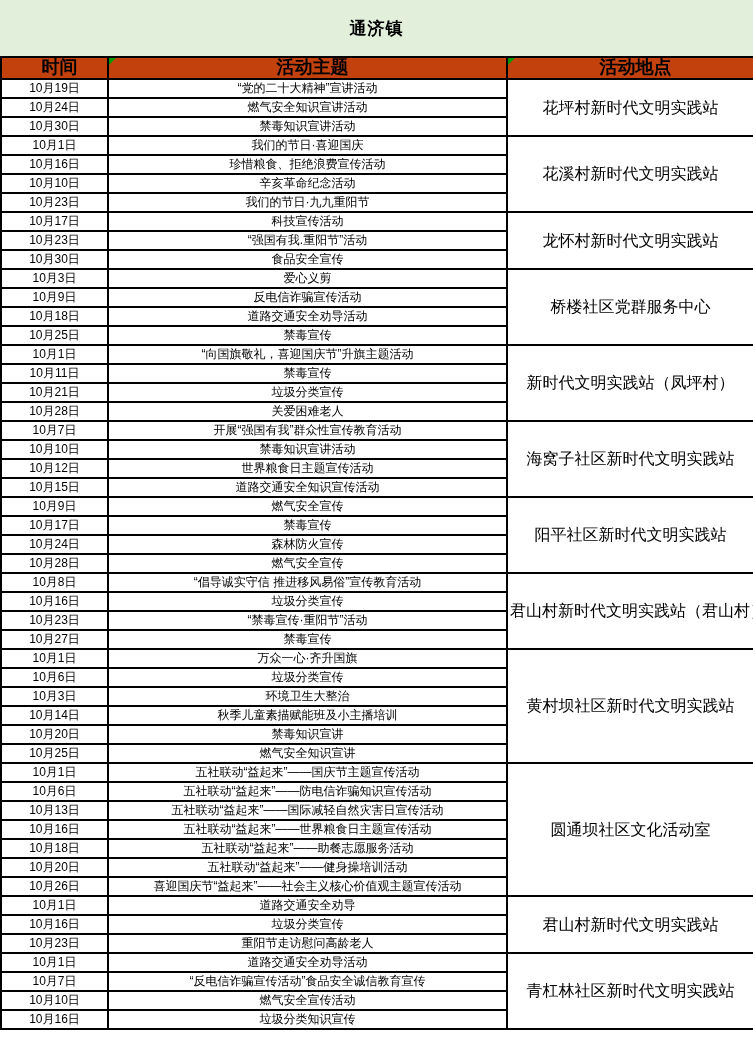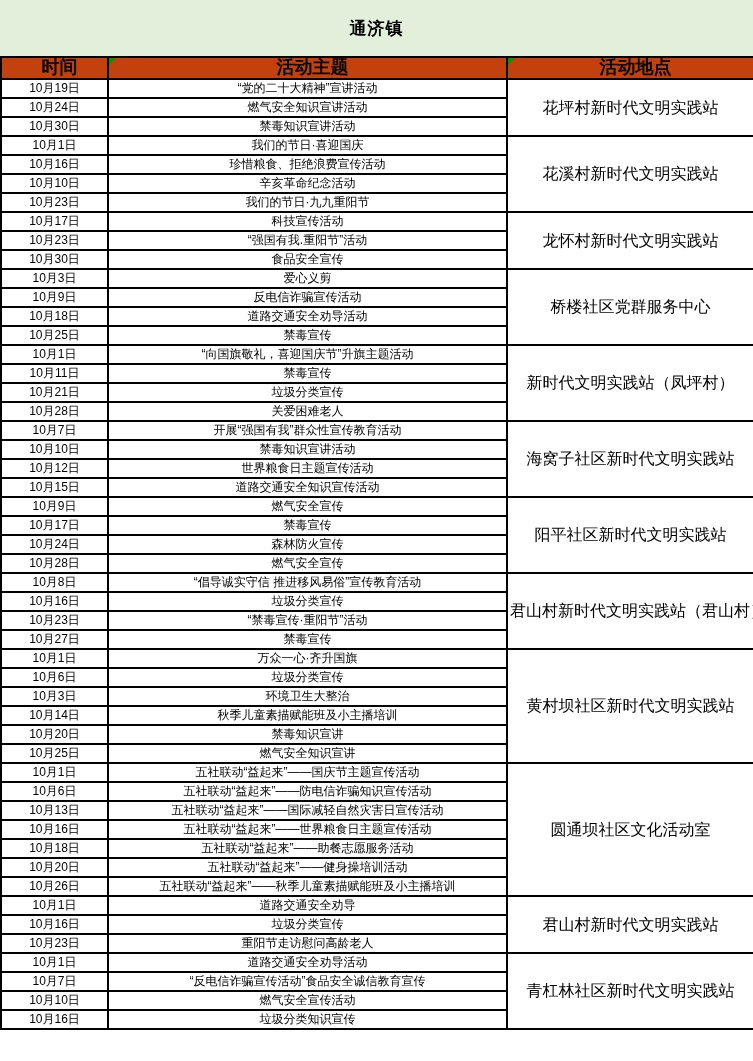--- a/index.html
+++ b/index.html
@@ -208,21 +208,21 @@
         <tr>
           <td>10月18日</td>
           <td>五社联动“益起来”——助餐志愿服务活动</td>
         </tr>
         <tr>
           <td>10月20日</td>
           <td>五社联动“益起来”——健身操培训活动</td>
         </tr>
         <tr>
           <td>10月26日</td>
-          <td>五社联动“益起来”——秋季儿童素描赋能班及小主播培训</td>
+          <td>喜迎国庆节“益起来”——社会主义核心价值观主题宣传活动</td>
         </tr>
         <tr>
           <td>10月1日</td>
           <td>道路交通安全劝导</td>
           <td class="loc" rowspan="3">君山村新时代文明实践站</td>
         </tr>
         <tr>
           <td>10月16日</td>
           <td>垃圾分类宣传</td>
         </tr>

